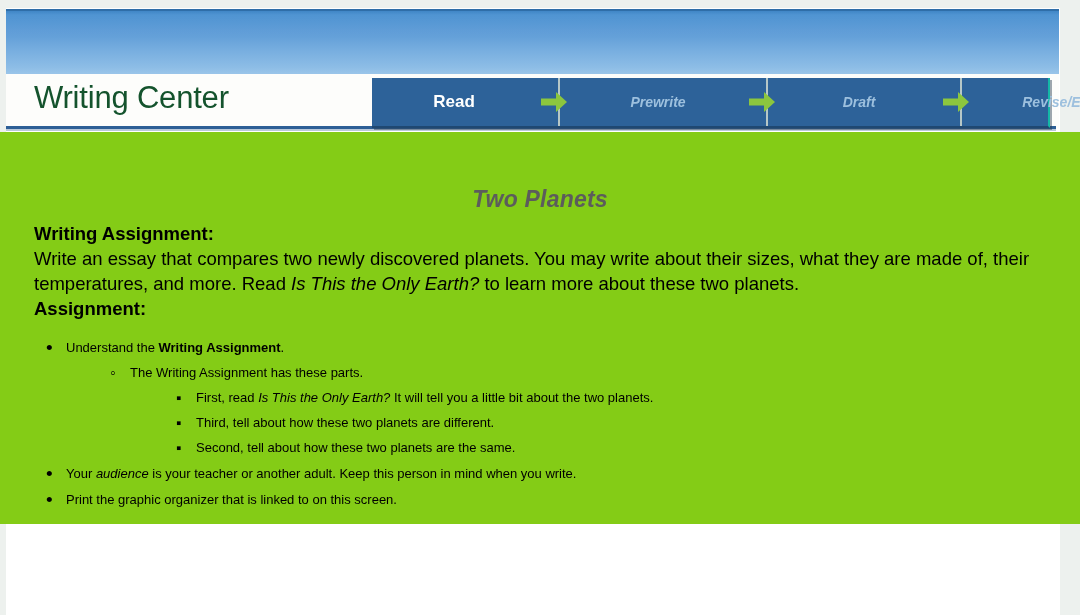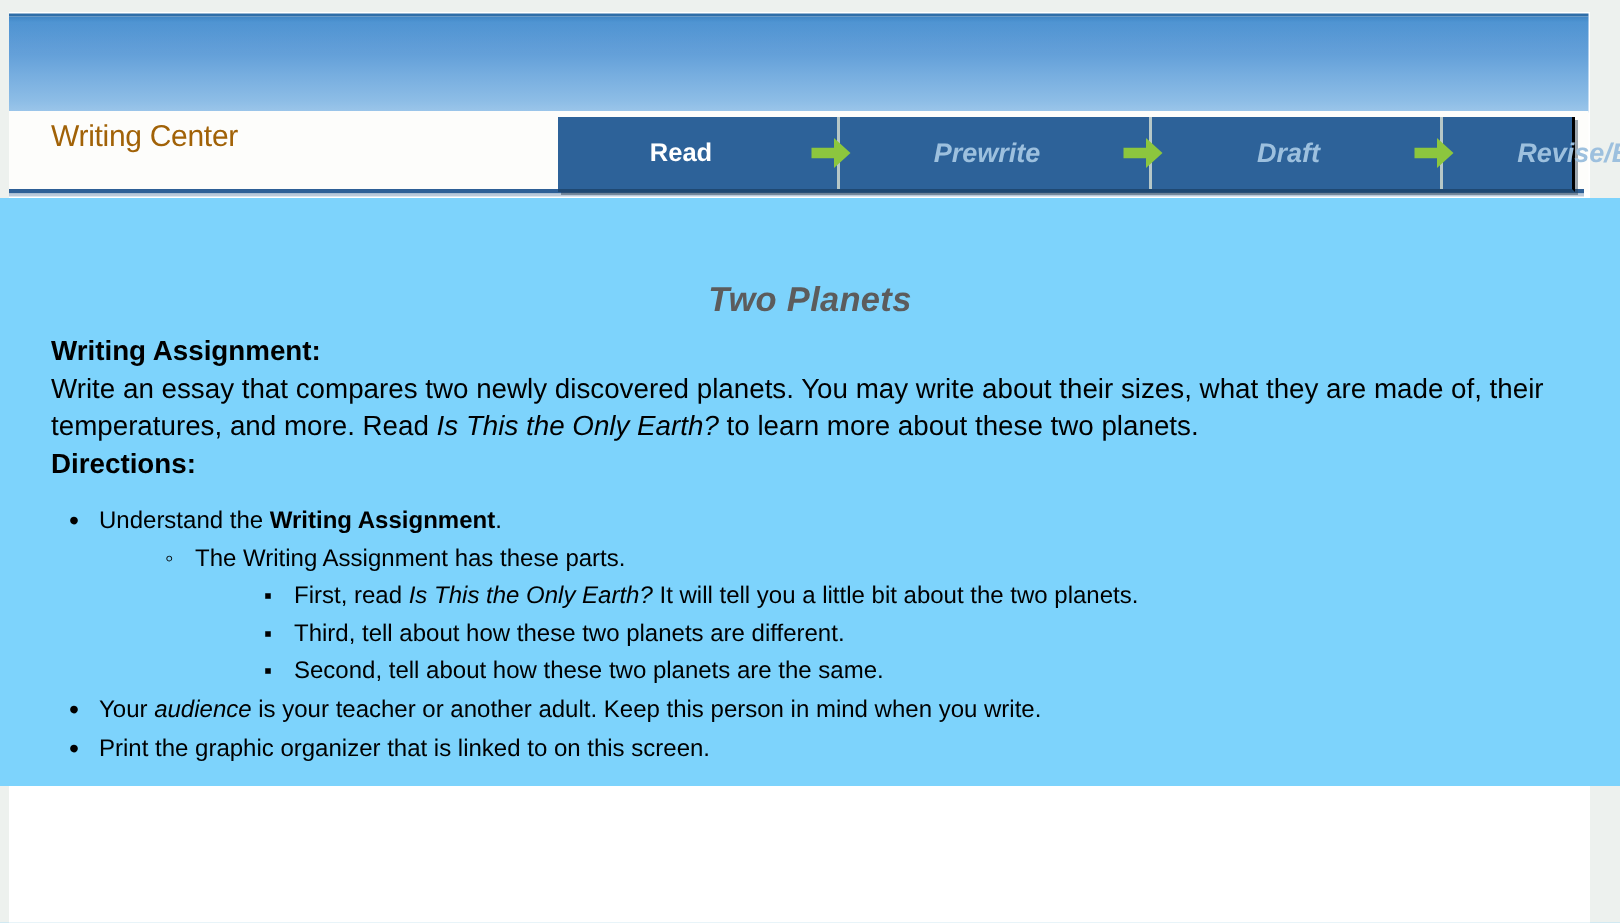--- a/index.html
+++ b/index.html
@@ -91,37 +91,37 @@
     top: 129px;
     width: 1050px;
     height: 2px;
     background: #b9c9da;
   }
 
   .brand {
     position: absolute;
     left: 34px;
     top: 80px;
-    font-size: 20px;
+    font-size: 31px;
     font-weight: 400;
     letter-spacing: -0.2px;
-    color: #a16207;
+    color: #14532d;
     font-family: "Liberation Sans", sans-serif;
   }
 
   
   .nav-panel {
     position: absolute;
     left: 372px;
     top: 78px;
     width: 676px;
     height: 48px;
     background: #2d6299;
     box-shadow: 2px 2px 0 rgba(40,60,80,0.45);
-    border-right: 2px solid #000000;
+    border-right: 2px solid #14b8a6;
     border-bottom: 2px solid #1f4872;
     display: flex;
     align-items: center;
   }
   .nav-item {
     flex: 0 0 auto;
     display: flex;
     align-items: center;
     justify-content: center;
     height: 48px;
@@ -134,21 +134,21 @@
 
   .nav-label-active {
     color: #ffffff;
     font-weight: bold;
     font-size: 17px;
   }
   .nav-label-inactive {
     color: #9dc0de;
     font-style: italic;
     font-weight: bold;
-    font-size: 18px;
+    font-size: 14px;
   }
 
   .nav-sep {
     position: relative;
     flex: 0 0 auto;
     width: 36px;
     height: 48px;
     display: flex;
     align-items: center;
     justify-content: center;
@@ -164,21 +164,21 @@
   }
   .nav-sep svg { position: relative; z-index: 2; }
 
   
   .content {
     position: absolute;
     left: 0;
     top: 132px;
     width: 1080px;
     height: 392px;
-    background: #7dd3fc;
+    background: #84cc16;
     color: #000000;
   }
 
   .doc-title {
     text-align: center;
     margin: 54px 0 0 0;
     font-size: 23px;
     font-weight: bold;
     font-style: italic;
     color: #5c5c5c;
@@ -192,21 +192,21 @@
     line-height: 25px;
   }
   .lbl-bold { font-weight: bold; }
   em.it { }
 
   
   ul.lvl1 {
     margin: 14px 0 0 0;
     padding-left: 66px;
     list-style: none;
-    font-size: 16px;
+    font-size: 13px;
     line-height: 25px;
   }
   ul.lvl1 > li {
     position: relative;
     margin: 0 40px 1px 0;
   }
   ul.lvl1 > li > .txt::before {
     content: "\2022";
     position: absolute;
     left: -20px;
@@ -320,21 +320,21 @@
     <div class="doc-title">Two Planets</div>
 
     <div class="para-block">
       <div>
         <span class="lbl-bold">Writing Assignment:</span>
       </div>
       <div>
         <span>Write an essay that compares two newly discovered planets. You may write about their sizes, what they are made of, their temperatures, and more. Read </span><em class="it">Is This the Only Earth?</em><span> to learn more about these two planets.</span>
       </div>
       <div>
-        <span class="lbl-bold">Directions:</span>
+        <span class="lbl-bold">Assignment:</span>
       </div>
     </div>
 
     <ul class="lvl1">
 
       <li>
         <span class="txt"><span>Understand the </span><span class="lbl-bold">Writing Assignment</span><span>.</span></span>
 
         <ul class="lvl2">
 

